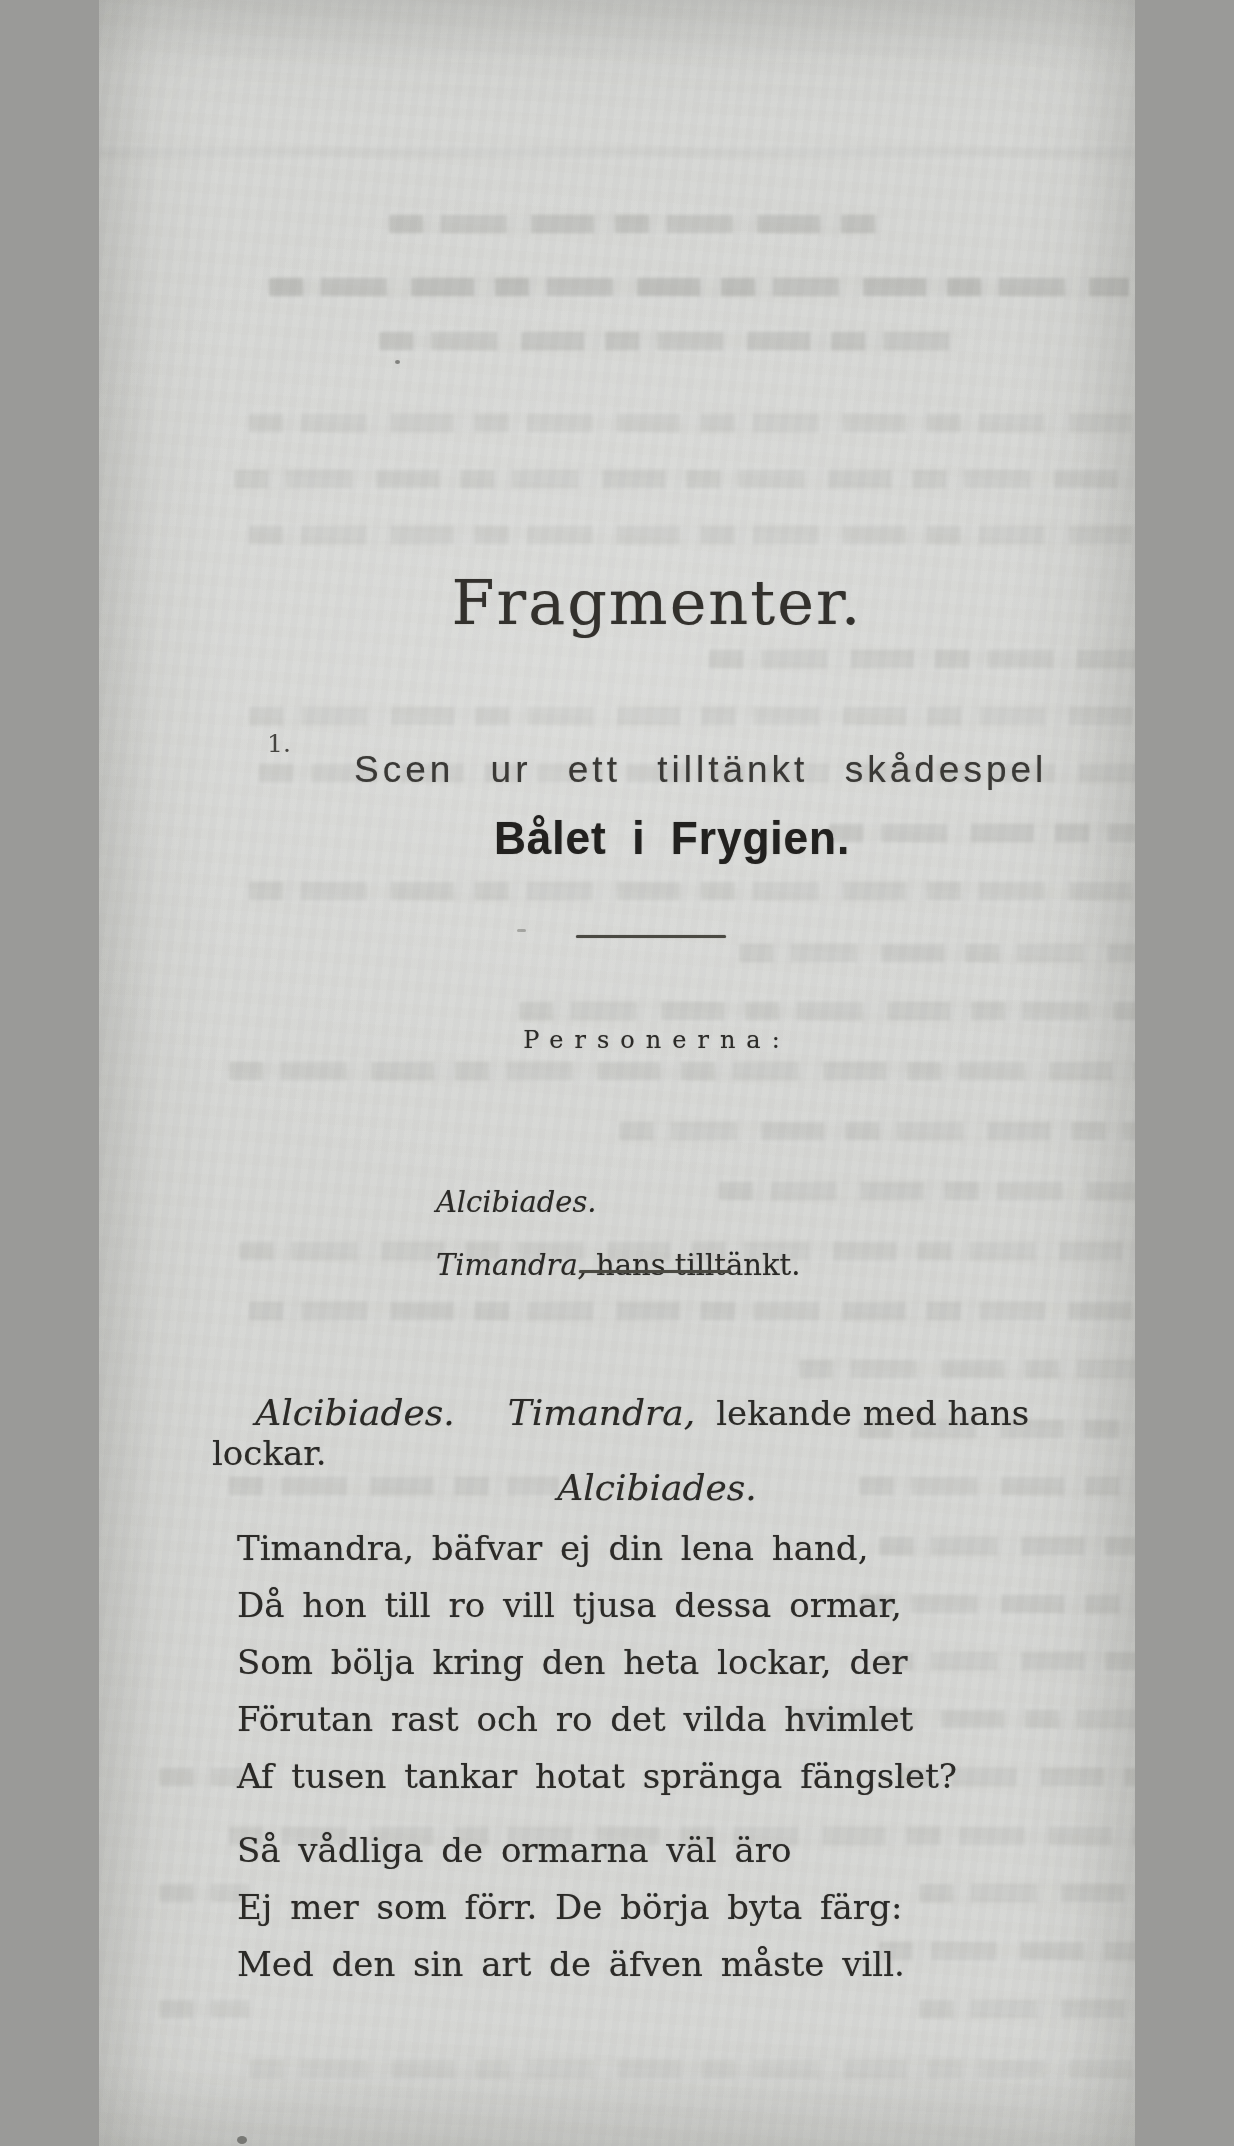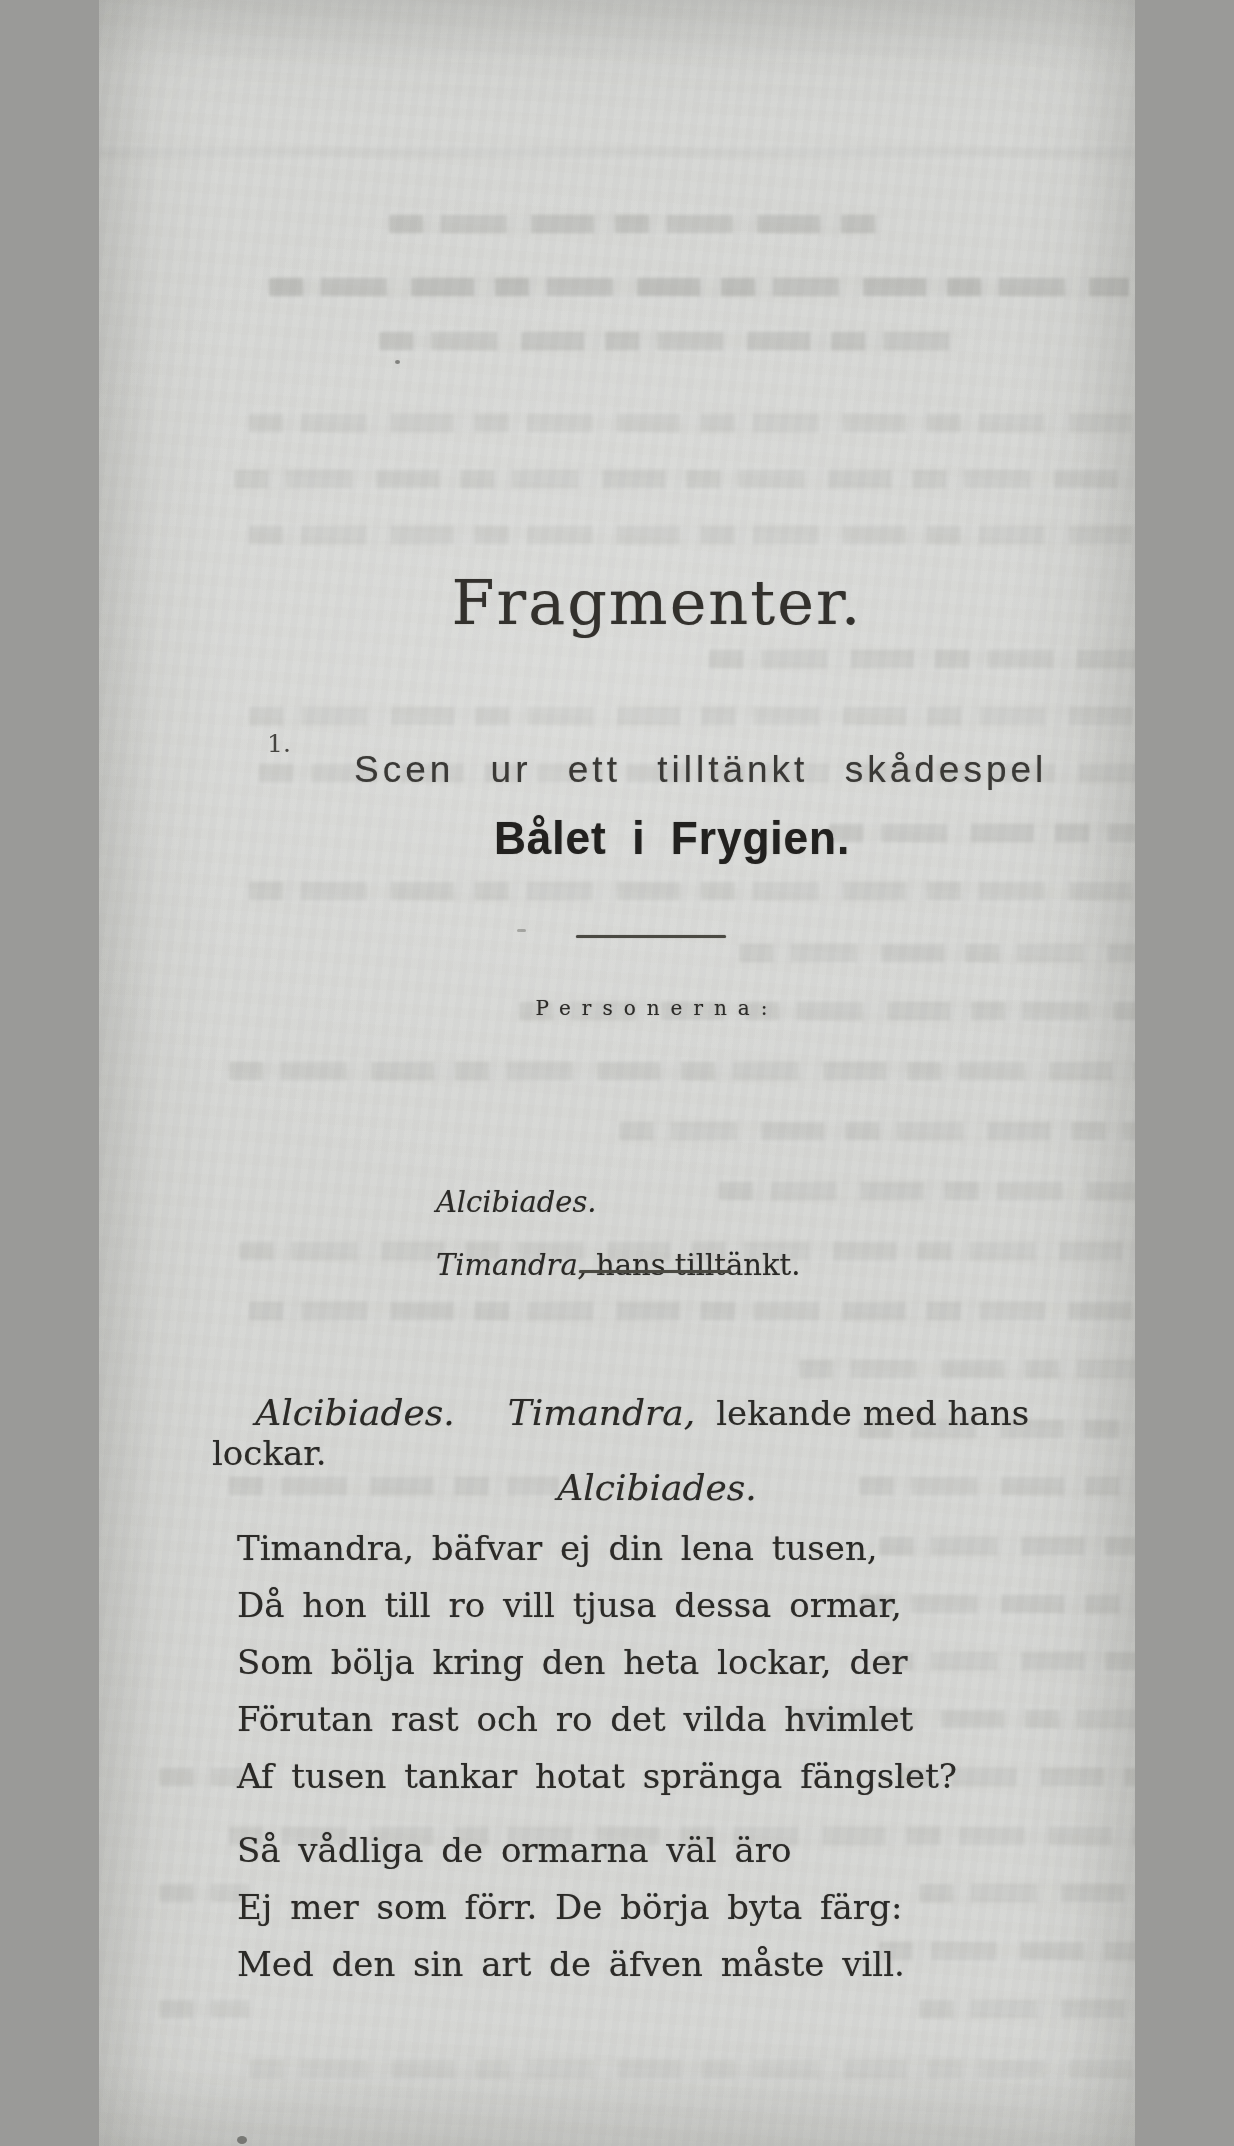--- a/index.html
+++ b/index.html
@@ -46,21 +46,21 @@
   .play-title{
     top:810px;left:395px;
     font-family:"Liberation Sans", sans-serif;font-weight:bold;
     font-size:47px;letter-spacing:1px;word-spacing:13px;
     transform:scaleX(.94);transform-origin:left top;
     color:#22211f;text-shadow:0 0 1px rgba(30,29,26,.5);
   }
   .rule{position:absolute;height:3px;background:#4a4942;border-radius:2px;box-shadow:0 0 1px rgba(60,58,52,.6);}
   .rule1{top:935px;left:477px;width:150px;}
   .rule2{top:1270px;left:480px;width:152px;}
-  .cast-heading{top:996px;font-size:20px;letter-spacing:11px;color:#2c2b28;text-shadow:0 0 1px rgba(43,42,39,.4);}
+  .cast-heading{top:1026px;font-size:24px;letter-spacing:11px;color:#2c2b28;text-shadow:0 0 1px rgba(43,42,39,.4);}
   .cast{left:300px;font-size:29px;text-shadow:0 0 1px rgba(43,42,39,.4);}
   .cast1{top:1151px;}
   .cast2{top:1214px;}
   .it{font-style:italic;}
   .stage{top:1352px;left:113px;font-size:34px;text-shadow:0 0 1px rgba(43,42,39,.4);}
   .stage .name{font-style:italic;font-size:36px;}
   .gap1{display:inline-block;width:53px;}
   .gap2{display:inline-block;width:21px;}
   .speaker{font-style:italic;font-size:36px;color:#2c2b28;text-shadow:0 0 1px rgba(43,42,39,.4);}
   .sp1{top:1467px;}
@@ -136,21 +136,21 @@
 
   <div class="rule rule2"></div>
 
   <div class="txt stage">
     <span class="name">Alcibiades.</span><span class="gap1"></span><span class="name">Timandra,</span><span class="gap2"></span><span>lekande med hans lockar.</span>
   </div>
 
   <div class="txt centercol speaker sp1">Alcibiades.</div>
 
   <div class="speech speech1">
-    <div class="line">Timandra, bäfvar ej din lena tusen,</div>
+    <div class="line">Timandra, bäfvar ej din lena hand,</div>
     <div class="line">Då hon till ro vill tjusa dessa ormar,</div>
     <div class="line">Som bölja kring den heta lockar, der</div>
     <div class="line">Förutan rast och ro det vilda hvimlet</div>
     <div class="line">Af tusen tankar hotat spränga fängslet?</div>
   </div>
 
 
   <div class="speech speech2">
     <div class="line">Så vådliga de ormarna väl äro</div>
     <div class="line">Ej mer som förr.  De börja byta färg:</div>

